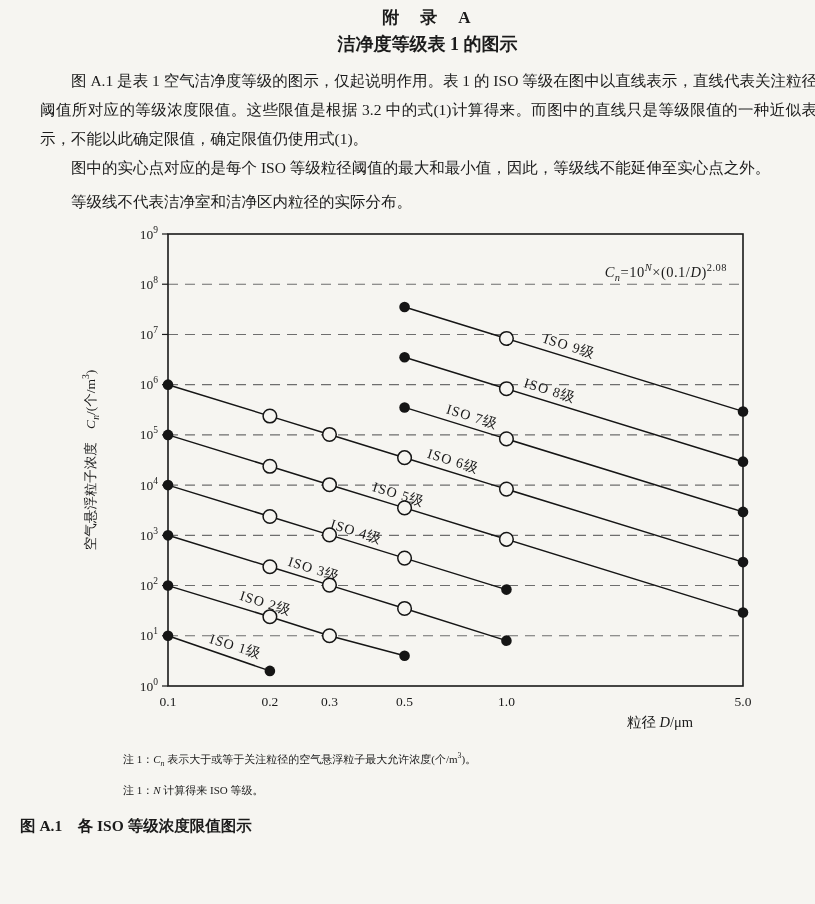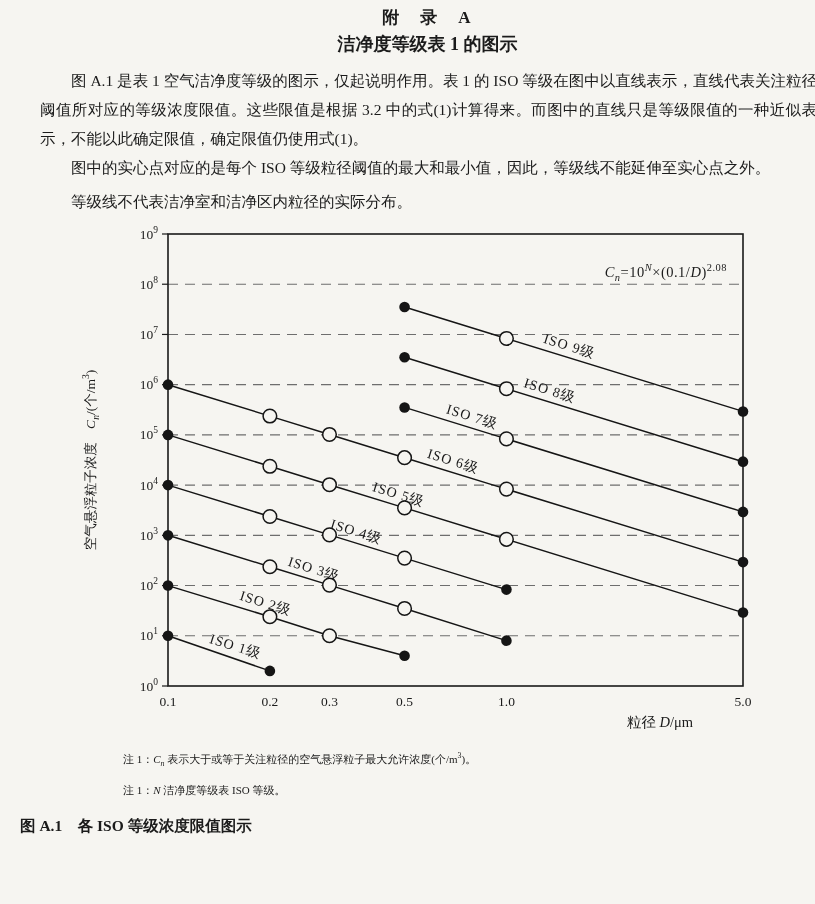--- a/index.html
+++ b/index.html
@@ -135,18 +135,18 @@
         <circle cx="723" cy="292.88620395554915" r="5.3" fill="#151515"></circle>
         <circle cx="384.55965171102713" cy="138.21807956754276" r="5.3" fill="#151515"></circle>
         <circle cx="486.4403482889729" cy="169.6782507240659" r="6.8" fill="#f6f5f1" stroke="#151515" stroke-width="1.5"></circle>
         <circle cx="723" cy="242.66398173332698" r="5.3" fill="#151515"></circle>
         <circle cx="384.55965171102713" cy="87.99585734532053" r="5.3" fill="#151515"></circle>
         <circle cx="486.4403482889729" cy="119.45602850184366" r="6.8" fill="#f6f5f1" stroke="#151515" stroke-width="1.5"></circle>
         <circle cx="723" cy="192.44175951110475" r="5.3" fill="#151515"></circle>
       </svg>
     <div class="notes">
       <p id="note-1"><span>注 1：</span><span class="it">C</span><sub class="it">n</sub><span> 表示大于或等于关注粒径的空气悬浮粒子最大允许浓度(个/m</span><sup>3</sup><span>)。</span></p>
-      <p id="note-2"><span>注 1：</span><span class="it">N</span><span> 洁净度等级表 ISO 等级。</span></p>
+      <p id="note-2"><span>注 1：</span><span class="it">N</span><span> 计算得来 ISO 等级。</span></p>
     </div>
     <figcaption>图 A.1　各 ISO 等级浓度限值图示</figcaption>
   </figure>
 
 </div>
 
 </body></html>

